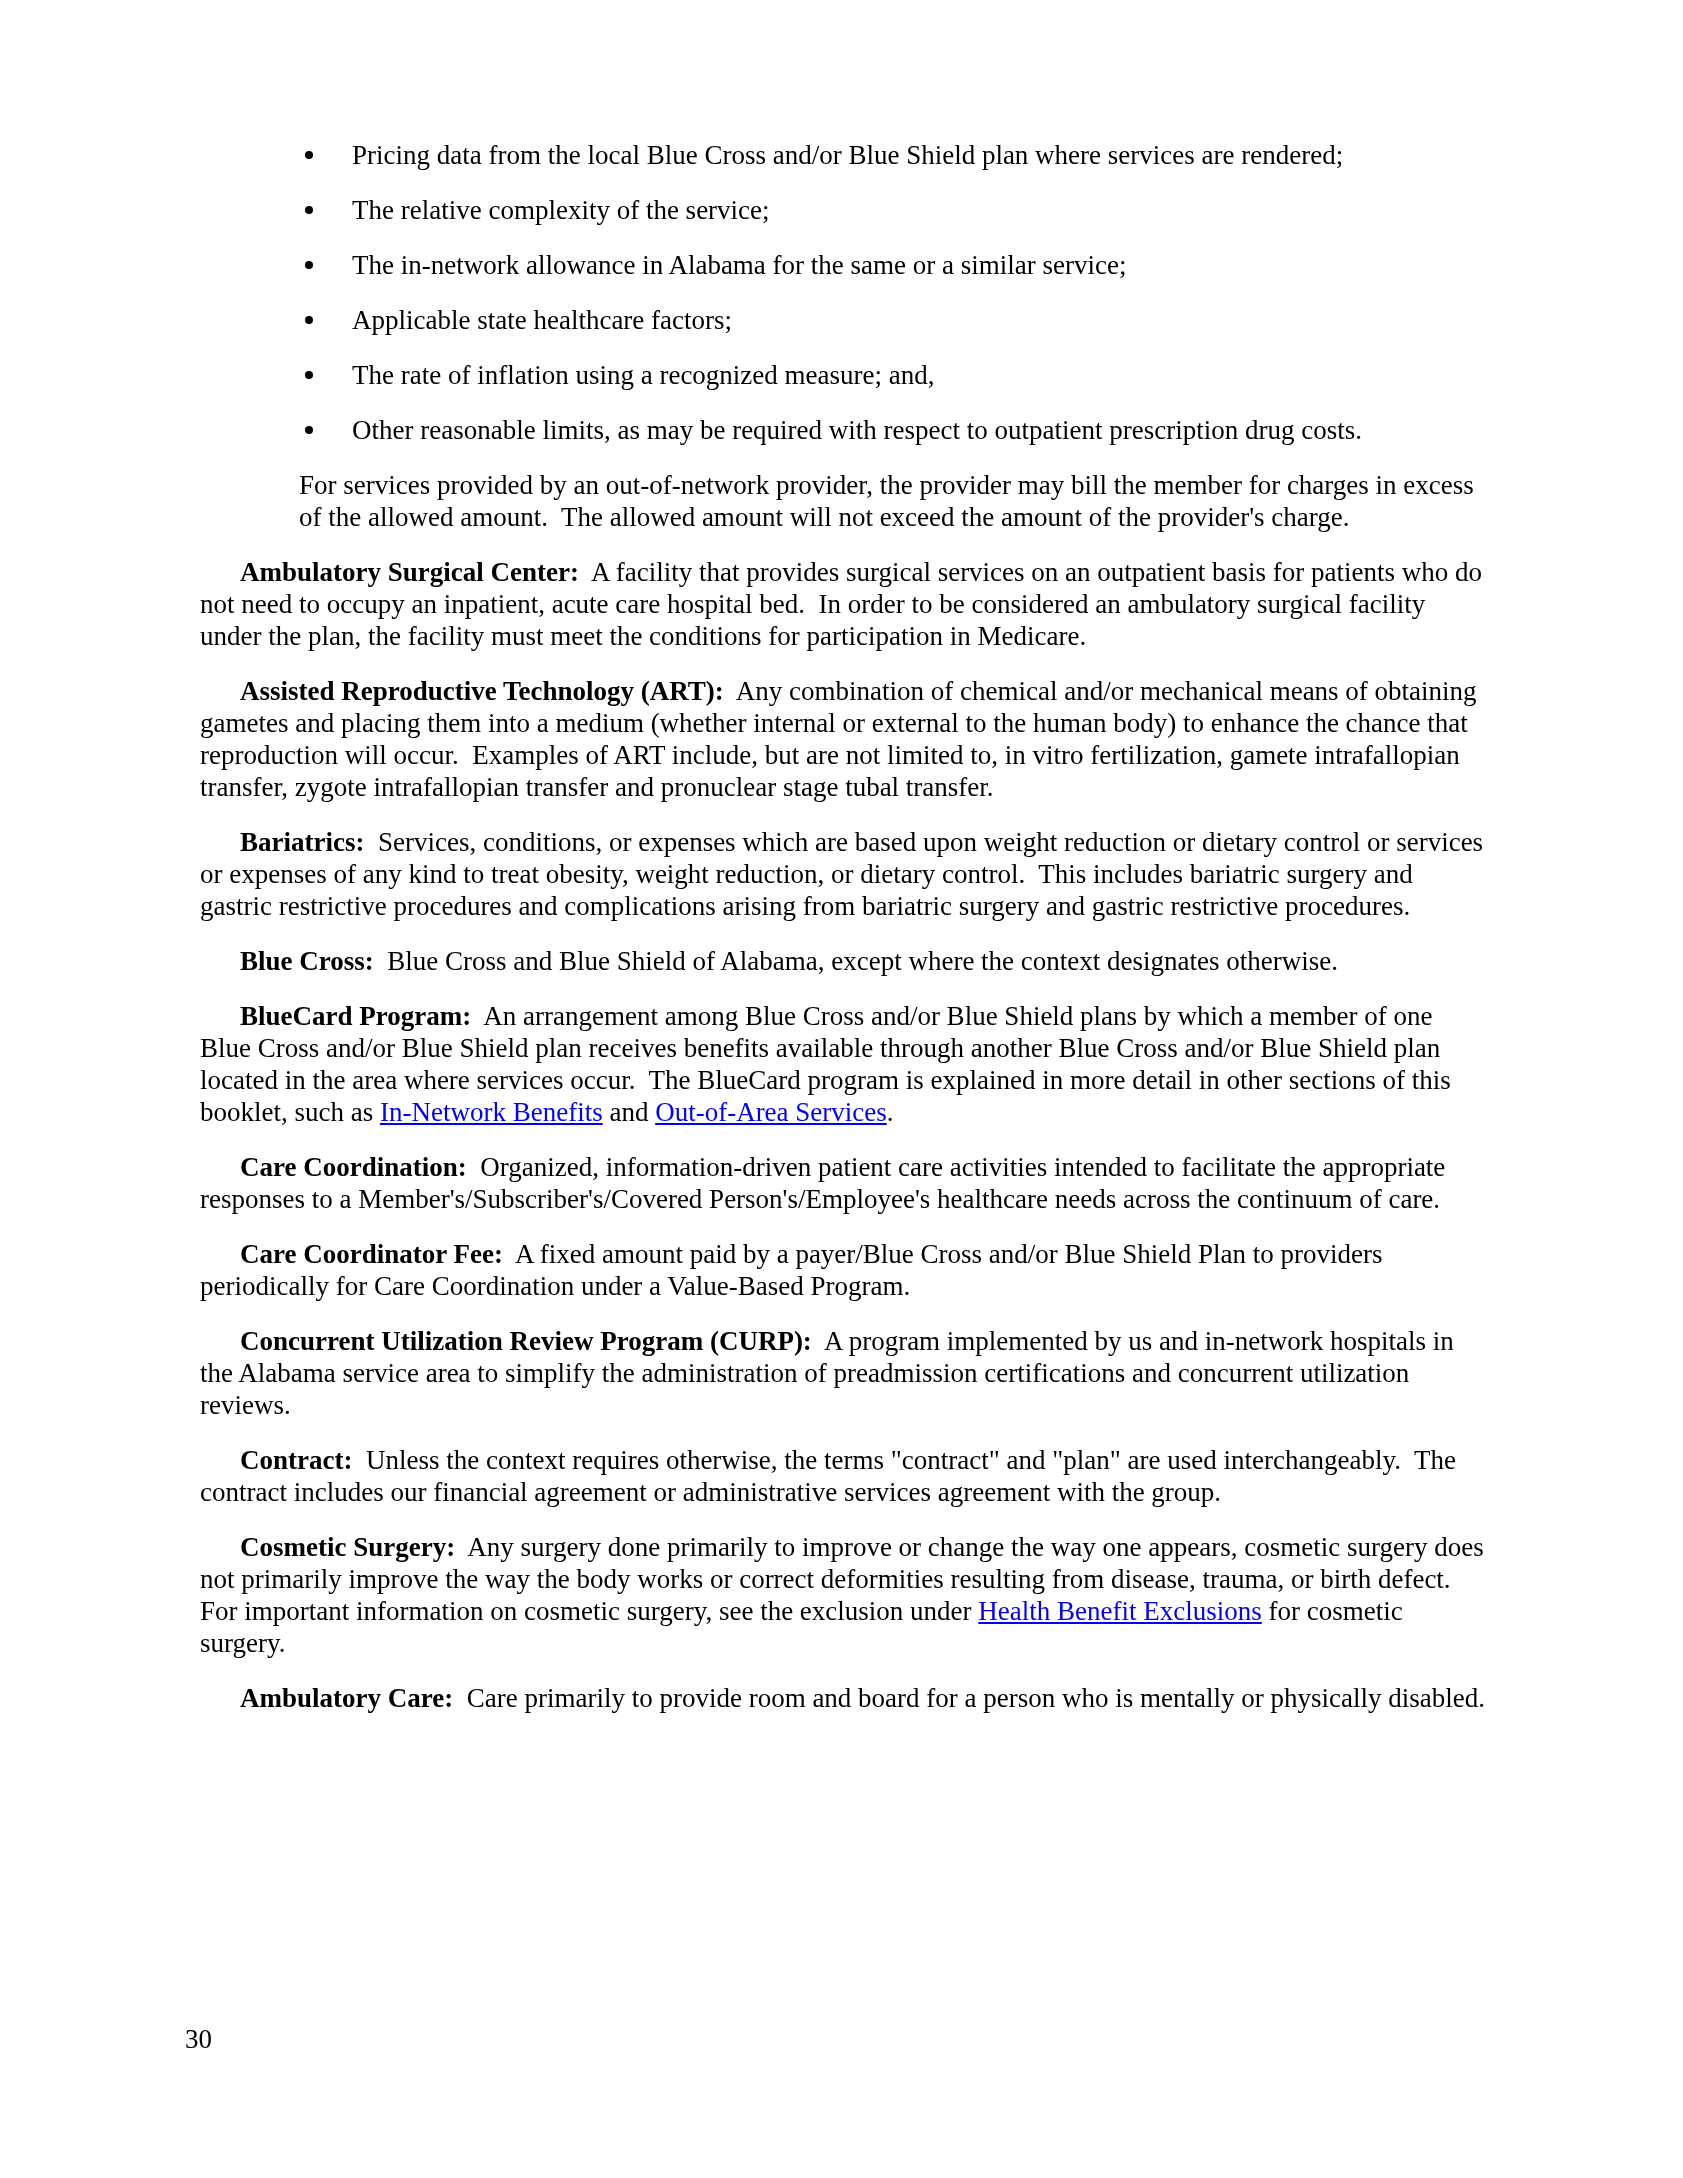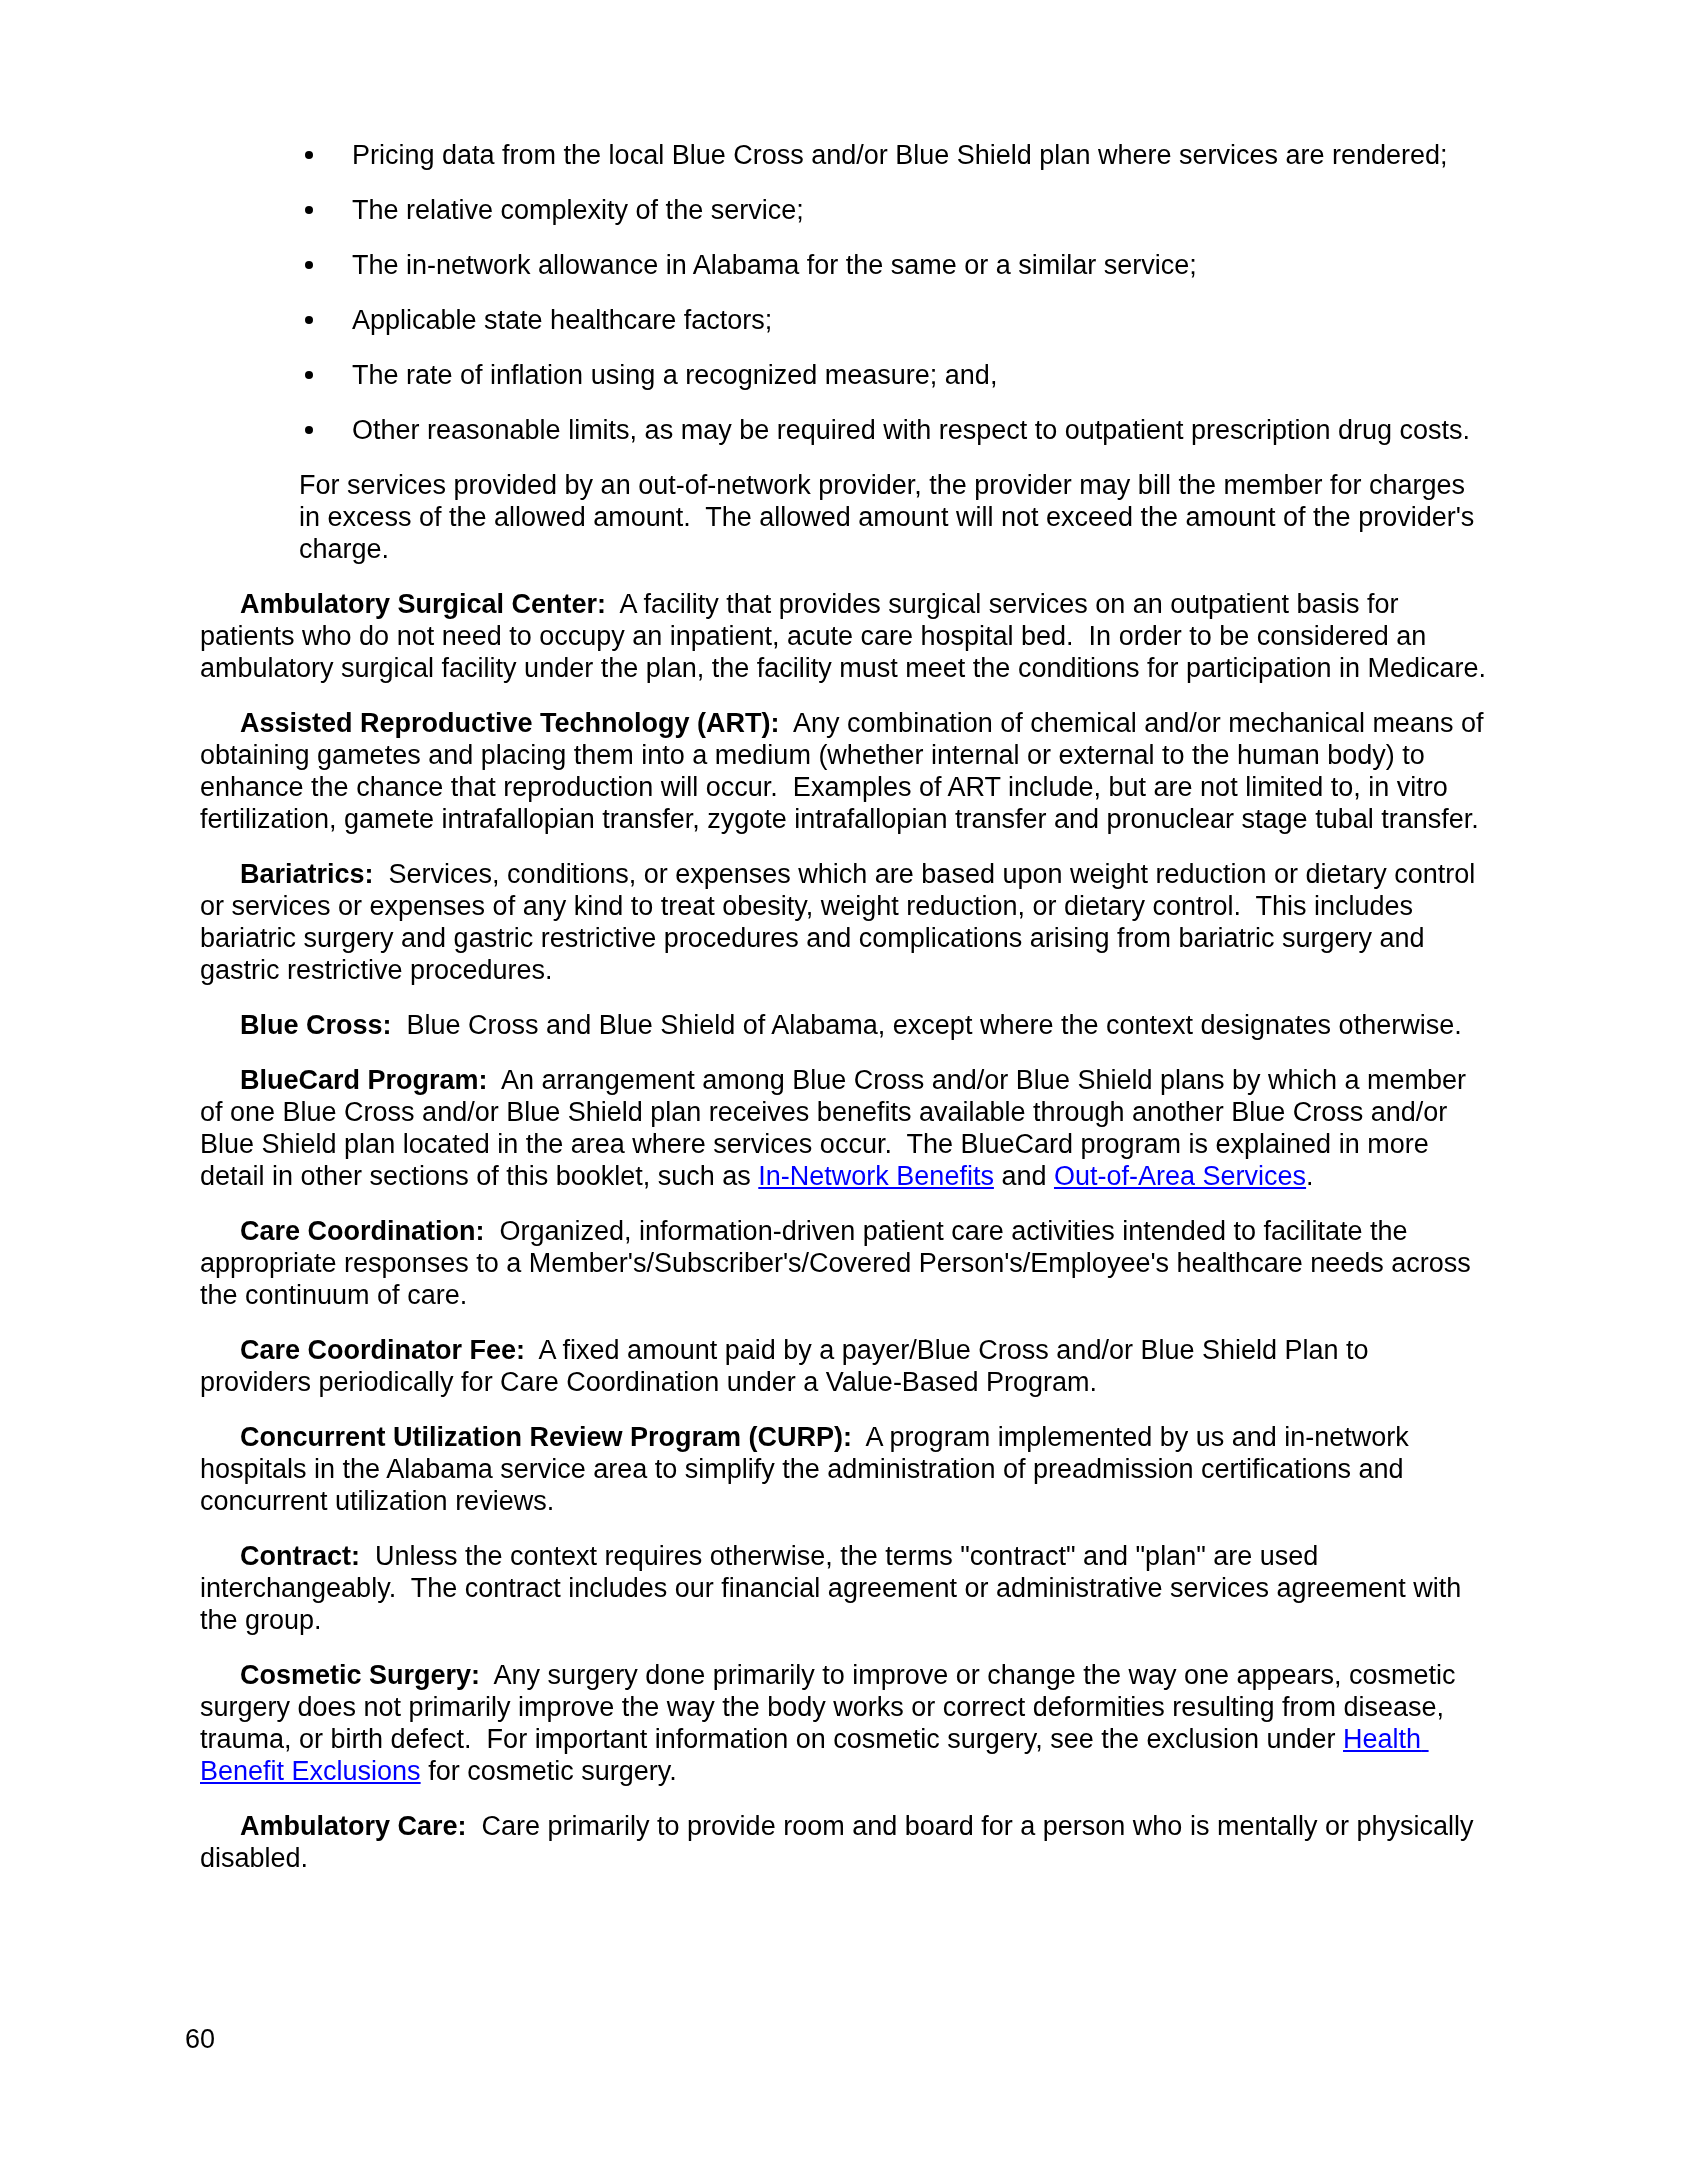--- a/index.html
+++ b/index.html
@@ -2,21 +2,21 @@
 <html style="--link-color: #0000ff;"><head>
 <meta charset="utf-8">
 <style>
   html, body { margin: 0; padding: 0; background: #ffffff; }
   .page {
     position: relative;
     width: 1683px;
     height: 2178px;
     background: #ffffff;
     overflow: hidden;
-    font-family: Liberation Sans, sans-serif;
+    font-family: Liberation Serif, serif;
     font-size: 27px;
     line-height: 32px;
     color: #000000;
   }
   .content {
     position: absolute;
     left: 200px;
     top: 139px;
     width: 1287px;
   }
@@ -76,15 +76,15 @@
         <p class="def"><b class="term">Blue Cross:</b><span>  Blue Cross and Blue Shield of Alabama, except where the context designates otherwise.</span></p>
         <p class="def"><b class="term">BlueCard Program:</b><span>  An arrangement among Blue Cross and/or Blue Shield plans by which a member of one Blue Cross and/or Blue Shield plan receives benefits available through another Blue Cross and/or Blue Shield plan located in the area where services occur.  The BlueCard program is explained in more detail in other sections of this booklet, such as </span><a href="#" class="doc-link">In-Network Benefits</a><span> and </span><a href="#" class="doc-link">Out-of-Area Services</a><span>.</span></p>
         <p class="def"><b class="term">Care Coordination:</b><span>  Organized, information-driven patient care activities intended to facilitate the appropriate responses to a Member's/Subscriber's/Covered Person's/Employee's healthcare needs across the continuum of care.</span></p>
         <p class="def"><b class="term">Care Coordinator Fee:</b><span>  A fixed amount paid by a payer/Blue Cross and/or Blue Shield Plan to providers periodically for Care Coordination under a Value-Based Program.</span></p>
         <p class="def"><b class="term">Concurrent Utilization Review Program (CURP):</b><span>  A program implemented by us and in-network hospitals in the Alabama service area to simplify the administration of preadmission certifications and concurrent utilization reviews.</span></p>
         <p class="def"><b class="term">Contract:</b><span>  Unless the context requires otherwise, the terms "contract" and "plan" are used interchangeably.  The contract includes our financial agreement or administrative services agreement with the group.</span></p>
         <p class="def"><b class="term">Cosmetic Surgery:</b><span>  Any surgery done primarily to improve or change the way one appears, cosmetic surgery does not primarily improve the way the body works or correct deformities resulting from disease, trauma, or birth defect.  For important information on cosmetic surgery, see the exclusion under </span><a href="#" class="doc-link">Health Benefit Exclusions</a><span> for cosmetic surgery.</span></p>
         <p class="def"><b class="term">Ambulatory Care:</b><span>  Care primarily to provide room and board for a person who is mentally or physically disabled.</span></p>
       </div>
   </div>
-  <div class="page-number">60</div>
+  <div class="page-number">30</div>
 </div>
 
 
 </body></html>

